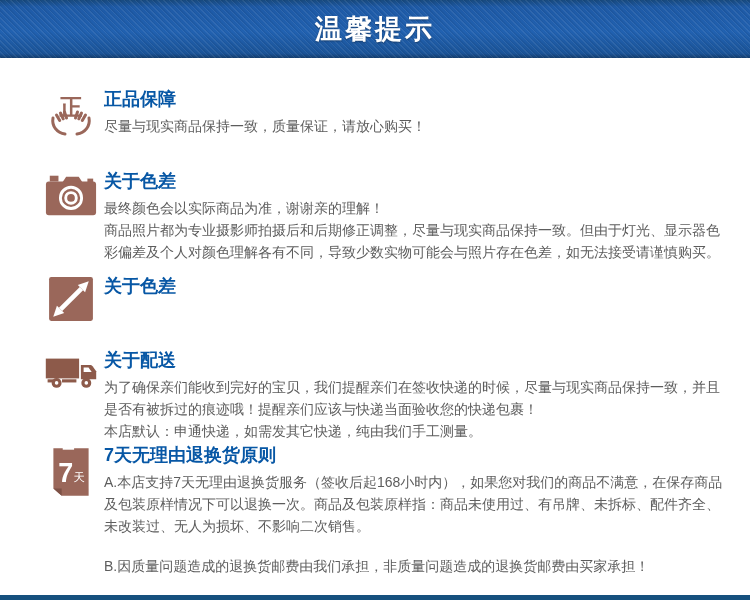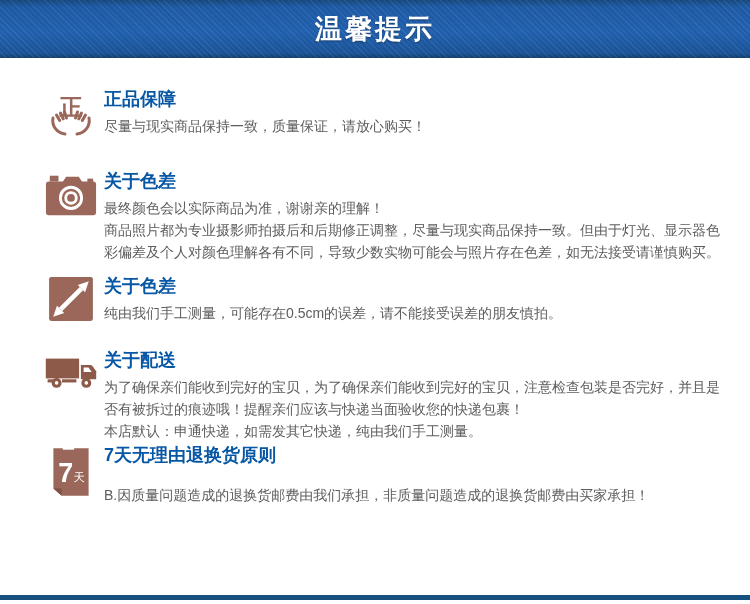--- a/index.html
+++ b/index.html
@@ -139,57 +139,57 @@
       <div class="icon-box">
         <svg width="48" height="48" viewBox="0 0 46 46">
           <rect x="2" y="2" width="42" height="42" rx="2" fill="#9a675a"></rect>
           <line x1="13" y1="33" x2="33" y2="13" stroke="#ffffff" stroke-width="4.5"></line>
           <polygon points="40,6 36.5,16.5 29.5,9.5" fill="#ffffff"></polygon>
           <polygon points="6,40 9.5,29.5 16.5,36.5" fill="#ffffff"></polygon>
         </svg>
       </div>
       <div class="tip-text">
         <h3 class="tip-title">关于色差</h3>
-        <p class="tip-line">纯由我们手工测量，可能存在0.5cm的误差，请不能接受误差的朋友慎拍。</p>
       </div>
     </section>
 
     <section class="tip tip-4">
       <div class="icon-box">
         <svg width="58" height="48" viewBox="0 0 60 48">
           <rect x="2" y="8" width="37" height="22" fill="#8d5a4a"></rect>
           <path d="M41 15 h10 c1.2 0 2.3 0.6 3 1.5 L58 22 v9 H41 Z" fill="#8d5a4a"></path>
           <path d="M44 18 h5.5 l3.5 5 h-9 Z" fill="#ffffff"></path>
           <rect x="4" y="31" width="7" height="3.5" fill="#8d5a4a"></rect>
           <rect x="20" y="31" width="16" height="3.5" fill="#8d5a4a"></rect>
           <circle cx="14" cy="35" r="5.5" fill="#8d5a4a"></circle>
           <circle cx="14" cy="35" r="2" fill="#ffffff"></circle>
           <circle cx="47" cy="35" r="5.5" fill="#8d5a4a"></circle>
           <circle cx="47" cy="35" r="2" fill="#ffffff"></circle>
         </svg>
       </div>
       <div class="tip-text">
         <h3 class="tip-title">关于配送</h3>
-        <p class="tip-line">为了确保亲们能收到完好的宝贝，为了确保亲们能收到完好的宝贝，注意检查包装是否完好，并且是否有被拆过的痕迹哦！提醒亲们应该与快递当面验收您的快递包裹！</p>
+        <p class="tip-line">为了确保亲们能收到完好的宝贝，我们提醒亲们在签收快递的时候，尽量与现实商品保持一致，并且是否有被拆过的痕迹哦！提醒亲们应该与快递当面验收您的快递包裹！</p>
         <p class="tip-line">本店默认：申通快递，如需发其它快递，纯由我们手工测量。</p>
       </div>
     </section>
 
     <section class="tip tip-5">
       <div class="icon-box">
         <svg width="46" height="58" viewBox="0 0 44 56">
           <path d="M5 4 H39 V50 H13 L5 43 Z" fill="#9a675a"></path>
           <path d="M5 43 L13 50 L13 43 Z" fill="#7d5146"></path>
           <rect x="14" y="2" width="11" height="3.5" fill="#ffffff"></rect>
           <text x="17" y="37" text-anchor="middle" font-size="26" font-weight="bold" fill="#ffffff" font-family="Liberation Sans, sans-serif">7</text>
           <text x="30" y="36" text-anchor="middle" font-size="11" fill="#ffffff" font-family="Liberation Sans, sans-serif">天</text>
         </svg>
       </div>
       <div class="tip-text">
         <h3 class="tip-title">7天无理由退换货原则</h3>
+        <p class="tip-line">A.本店支持7天无理由退换货服务（签收后起168小时内），如果您对我们的商品不满意，在保存商品及包装原样情况下可以退换一次。商品及包装原样指：商品未使用过、有吊牌、未拆标、配件齐全、未改装过、无人为损坏、不影响二次销售。</p>
         <p class="tip-line mt-lg">B.因质量问题造成的退换货邮费由我们承担，非质量问题造成的退换货邮费由买家承担！</p>
       </div>
     </section>
 
   </div>
 
   <div class="footer-bar"></div>
 </div>
 
 </body></html>

